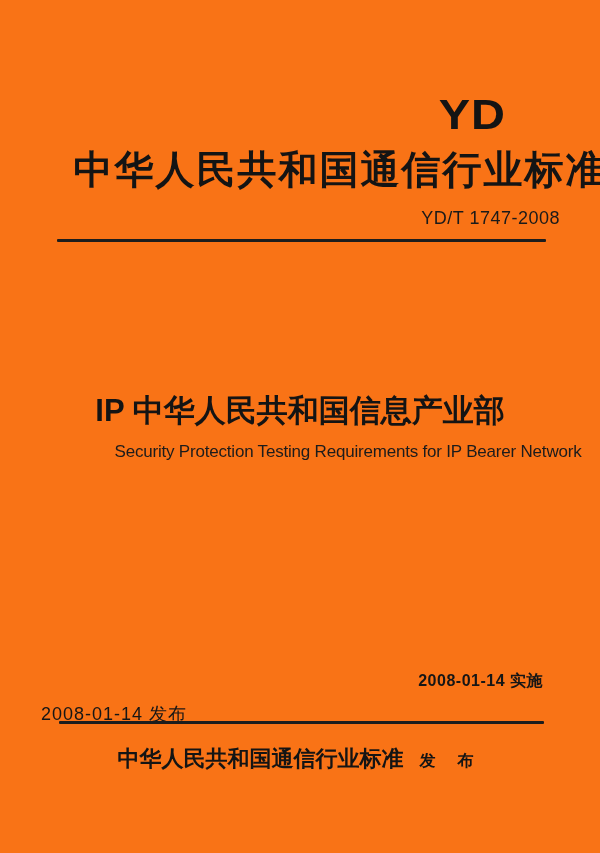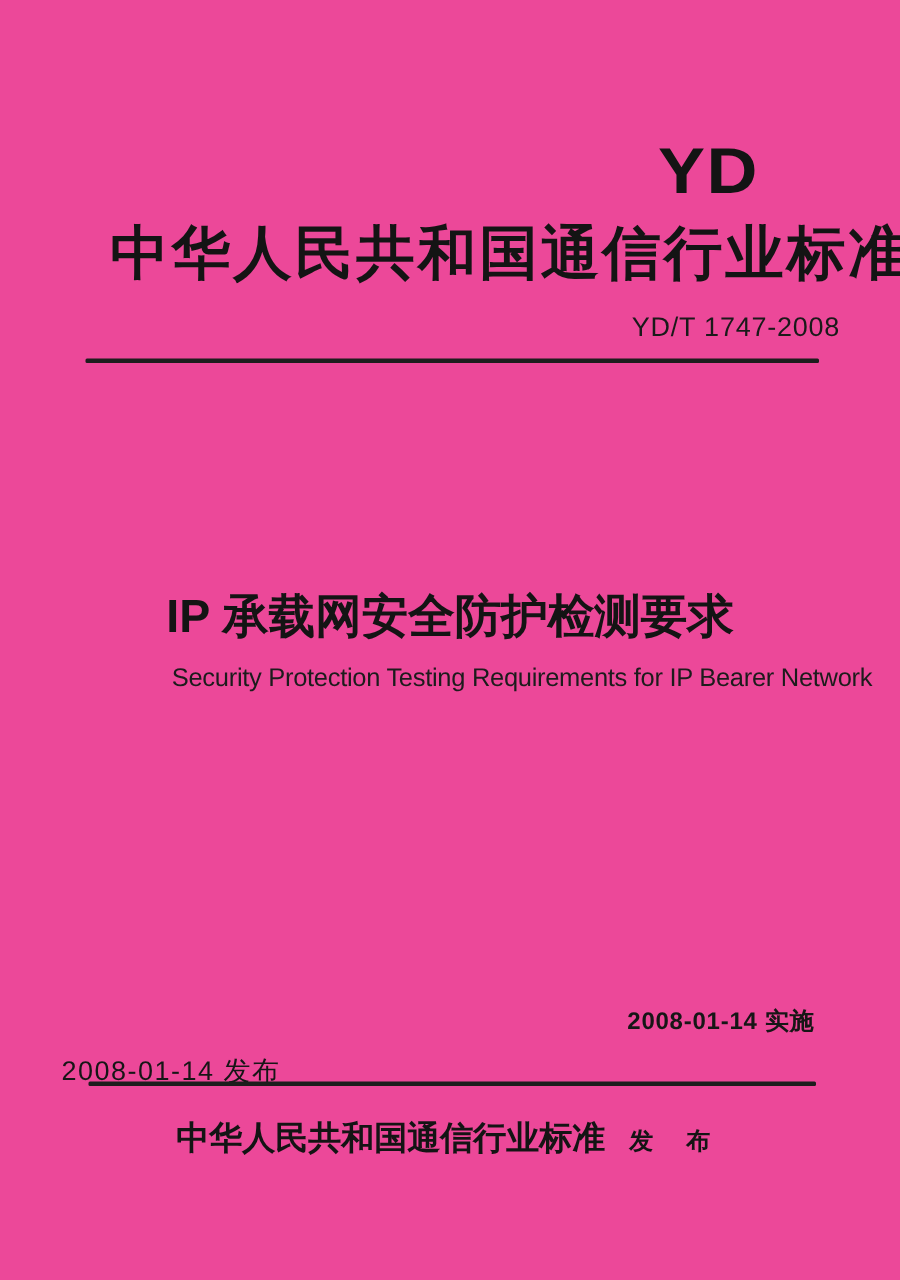--- a/index.html
+++ b/index.html
@@ -5,21 +5,21 @@
   html, body {
     margin: 0;
     padding: 0;
     background: #e8e8e8;
   }
   .page {
     position: relative;
     width: 600px;
     height: 853px;
     margin: 0 auto;
-    background: #ec4899;
+    background: #f97316;
     overflow: hidden;
     font-family: "Liberation Sans", sans-serif;
     color: #161616;
   }
   .yd-logo {
     position: absolute;
     top: 90px;
     right: 94px;
     font-family: "Liberation Sans", sans-serif;
     font-size: 47px;
@@ -143,21 +143,21 @@
 <div class="page">
 
   <div class="yd-logo">YD</div>
 
   <div class="std-class-title">中华人民共和国通信行业标准</div>
 
   <div class="std-number">YD/T 1747-2008</div>
 
   <div class="rule-top"></div>
 
-  <div class="doc-title-cn">IP 承载网安全防护检测要求</div>
+  <div class="doc-title-cn">IP 中华人民共和国信息产业部</div>
 
   <div class="doc-title-en">Security Protection Testing Requirements for IP Bearer Network</div>
 
   <div class="date-issue">2008-01-14 发布</div>
 
   <div class="date-implement">2008-01-14 实施</div>
 
   <div class="rule-bottom"></div>
 
   <div class="publisher-line">

